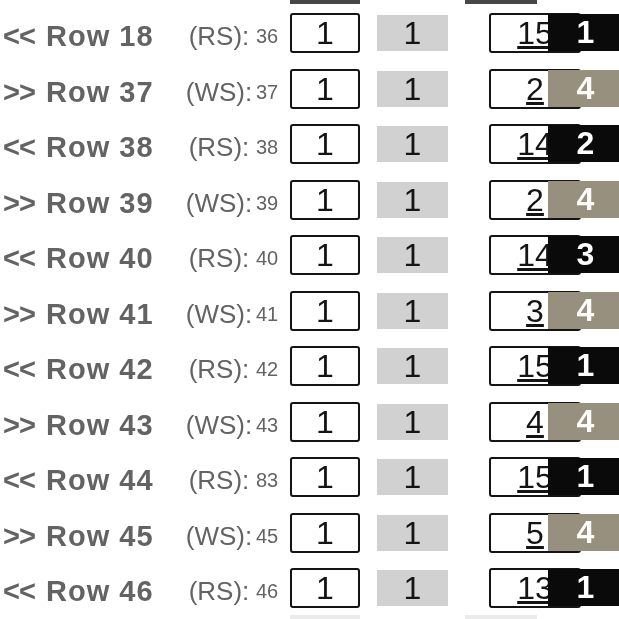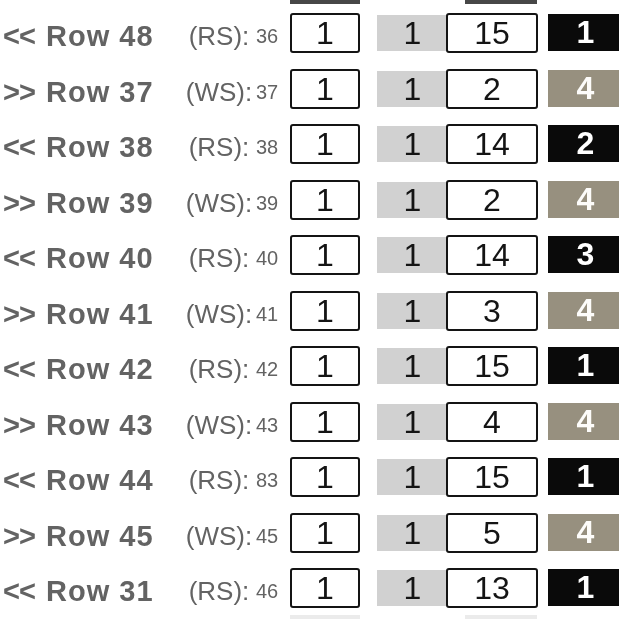--- a/index.html
+++ b/index.html
@@ -30,21 +30,21 @@
   
   .cell{
     position:absolute;top:0;height:40px;
     display:flex;align-items:center;justify-content:center;
     box-sizing:border-box;
     font-size:32px;
     color:#141414;
   }
   .c1{left:290px;width:70px;}
   .c2{left:377px;width:71px;}
-  .c3{left:446px;width:92px;}
+  .c3{left:489px;width:92px;text-decoration:underline;}
   .c4{left:548px;width:75px;}
   .v-outlined{background:#ffffff;border:2.5px solid #141414;border-radius:3px;}
   .v-gray{background:var(--gray-cell);height:36px;top:2px;}
   .v-dark{background:var(--dark-cell);color:#ffffff;font-weight:700;height:37px;top:1px;}
   .v-tan{background:var(--tan-cell);color:#fdfcfa;font-weight:700;height:37px;top:1px;}
 
   
   .frag{position:absolute;height:4px;}
   .frag-top{top:0;background:#474747;}
   .frag-bottom{top:615px;background:#ebebeb;}
@@ -55,21 +55,21 @@
 <body style="--label-gray: #636363; --gray-cell: #d1d1d1; --dark-cell: #0a0a0a; --tan-cell: #97907f;">
 
 <div class="frag frag-top frag-a"></div>
 <div class="frag frag-top frag-b"></div>
 <div class="frag frag-bottom frag-a"></div>
 <div class="frag frag-bottom frag-b"></div>
 
 <div id="row-list">
     <div class="row" style="top: 13px;">
     <span class="t arrow">&lt;&lt;</span>
-    <span class="t rowlabel">Row 48</span>
+    <span class="t rowlabel">Row 18</span>
     <span class="t side">(RS):</span>
     <span class="t rownum">36</span>
     <span class="cell c1 v-outlined">1</span>
     <span class="cell c2 v-gray">1</span>
     <span class="cell c3 v-outlined">15</span>
     <span class="cell c4 v-dark">1</span>
   </div>
     <div class="row" style="top: 69px;">
     <span class="t arrow">&gt;&gt;</span>
     <span class="t rowlabel">Row 37</span>
@@ -155,21 +155,21 @@
     <span class="t rowlabel">Row 45</span>
     <span class="t side">(WS):</span>
     <span class="t rownum">45</span>
     <span class="cell c1 v-outlined">1</span>
     <span class="cell c2 v-gray">1</span>
     <span class="cell c3 v-outlined">5</span>
     <span class="cell c4 v-tan">4</span>
   </div>
     <div class="row" style="top: 568px;">
     <span class="t arrow">&lt;&lt;</span>
-    <span class="t rowlabel">Row 31</span>
+    <span class="t rowlabel">Row 46</span>
     <span class="t side">(RS):</span>
     <span class="t rownum">46</span>
     <span class="cell c1 v-outlined">1</span>
     <span class="cell c2 v-gray">1</span>
     <span class="cell c3 v-outlined">13</span>
     <span class="cell c4 v-dark">1</span>
   </div>
   </div>
 
 </body></html>

